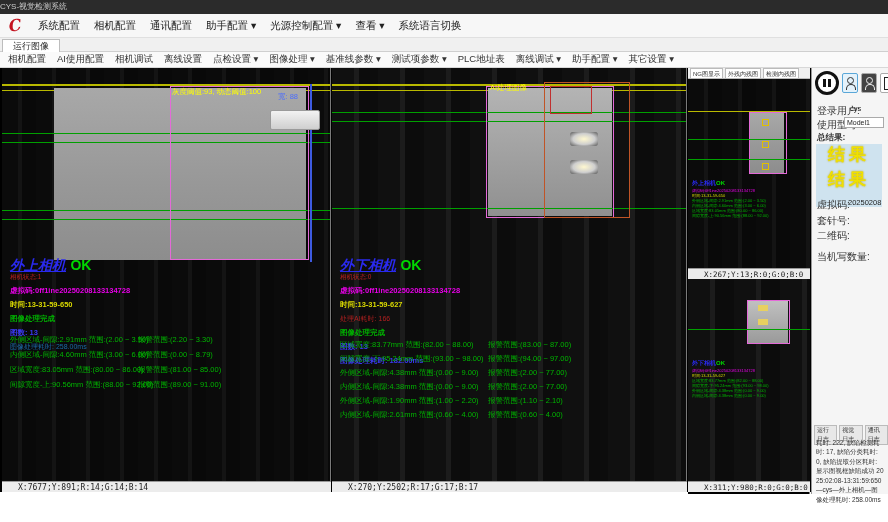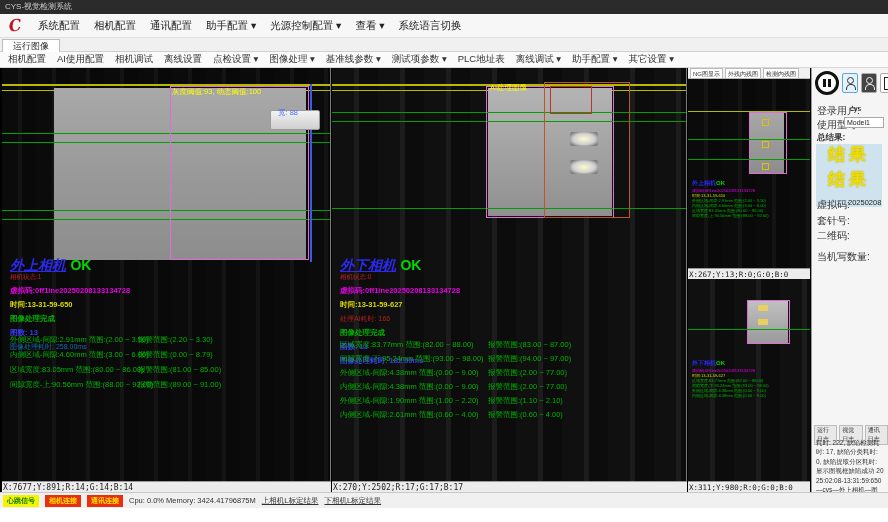--- a/index.html
+++ b/index.html
@@ -1,37 +1,37 @@
 <!DOCTYPE html>
 <html><head>
 <meta charset="utf-8">
 <style>
   * { margin:0; padding:0; box-sizing:border-box; }
   html,body { background:#ffffff; }
   body { font-family:"Liberation Sans", sans-serif; }
   #app { position:relative; width:888px; height:522px; background:#fff; overflow:hidden; }
 
   
-  .titlebar { position:absolute; left:0; top:0; width:888px; height:14px; background:#2b2b2b; color:#cccccc; font-size:8px; line-height:14px; padding-left:5px; }
+  .titlebar { position:absolute; left:0; top:0; width:888px; height:14px; background:#2b2b2b; color:#cccccc; font-size:8px; line-height:14px; }
   .menubar { position:absolute; left:0; top:14px; width:888px; height:24px; background:#f7f7f7; border-bottom:1px solid #e0e0e0; display:flex; align-items:center; gap:14px; padding-left:6px; }
   .logo { font-family:"DejaVu Serif", serif; font-style:italic; font-weight:bold; color:#c41320; font-size:16px; transform:rotate(-8deg); width:18px; text-align:center; }
   .menu-item { font-size:10.5px; color:#222; cursor:default; }
   .tabrow { position:absolute; left:0; top:38px; width:888px; height:14px; background:#f0f0f0; border-bottom:1px solid #cfcfcf; }
   .tab-run { position:absolute; left:2px; top:1px; height:13px; background:#ffffff; border:1px solid #bdbdbd; border-bottom:none; font-size:9px; line-height:12px; padding:0 10px; color:#333; }
   .toolbar { position:absolute; left:0; top:52px; width:888px; height:16px; background:#fafafa; border-bottom:1px solid #d8d8d8; display:flex; align-items:center; gap:11px; padding-left:8px; }
   .tool-item { font-size:9.5px; color:#333; }
 
   
   .main { position:absolute; left:0; top:68px; width:888px; height:424px; background:#000; }
   .cam-panel { position:absolute; top:0; height:413px; background:#050505; overflow:hidden; border-right:1px solid #7a7a7a; }
   .streaks { position:absolute; inset:0; background:repeating-linear-gradient(90deg,#0b0b0b 0 16px,#141414 16px 20px,#090909 20px 34px); }
   .streaks2 { position:absolute; inset:0; background:repeating-linear-gradient(90deg,#101010 0 22px,#1c1c1c 22px 27px,#0c0c0c 27px 46px); }
   .yline { position:absolute; left:0; width:100%; background:#b9b900; }
   .gline { position:absolute; left:0; width:100%; height:1px; background:#00a000; }
-  .coordstrip { position:absolute; height:11px; background:#ececec; color:#222; font-family:"DejaVu Sans Mono", monospace; font-size:8px; line-height:11px; padding-left:1px; border-top:1px solid #999; }
+  .coordstrip { position:absolute; height:11px; background:#ececec; color:#222; font-family:"DejaVu Sans Mono", monospace; font-size:8px; line-height:11px; padding-left:16px; border-top:1px solid #999; }
 
   .gray-img { position:absolute; background:linear-gradient(180deg,#a8a8a8,#989898 55%,#8d8d8d); }
   .pink-rect { position:absolute; border:1px solid #e46ad8; }
   .orange-rect { position:absolute; border:1px solid #c05426; }
   .red-rect { position:absolute; border:1px solid #c03030; }
   .blue-vline { position:absolute; width:2px; background:#3d5ae0; }
   .connector { position:absolute; background:linear-gradient(180deg,#f2f2f2,#cfcfcf); border-radius:2px; border:1px solid #9a9a9a; }
   .glow { position:absolute; background:radial-gradient(ellipse at center,#fff8d0 0%,#cfcfcf 55%,#555 100%); border-radius:3px; }
   .ov-yellow { position:absolute; color:#ffff00; font-size:7.5px; white-space:nowrap; }
   .ov-blue { position:absolute; color:#4a6cff; font-size:7.5px; white-space:nowrap; }
@@ -139,21 +139,21 @@
       <div class="yline" style="top:22px; height:1px;"></div>
       <div class="gray-img" style="left:52px; top:20px; width:252px; height:172px;"></div>
       <div class="gline" style="top:65px;"></div>
       <div class="gline" style="top:74px;"></div>
       <div class="gline" style="top:142px;"></div>
       <div class="gline" style="top:151px;"></div>
       <div class="pink-rect" style="left:168px; top:18px; width:139px; height:174px;"></div>
       <div class="blue-vline" style="left:308px; top:16px; height:178px;"></div>
       <div class="connector" style="left:268px; top:42px; width:50px; height:20px;"></div>
       <div class="ov-yellow" style="left:170px; top:19px;">灰度阈值:93, 动态阈值:100</div>
-      <div class="ov-blue" style="left:276px; top:40px;">宽: 88</div>
+      <div class="ov-blue" style="left:276px; top:24px;">宽: 88</div>
 
       <div class="result-block" style="top:188px;">
         <span class="cam-title">外上相机</span>
         <span class="cam-ok">OK</span>
         <div class="cam-status">相机状态:1</div>
         <div class="meta-magenta">虚拟码:0ff1ine20250208133134728</div>
         <div class="meta-yellow">时间:13-31-59-650</div>
         <div class="meta-green">图像处理完成</div>
         <div class="meta-blue">图数: 13</div>
         <div class="meta-cyan">图像处理耗时: 258.00ms</div>
@@ -320,22 +320,14 @@
 
       <div class="log-tabs">
         <div class="log-tab">运行日志</div>
         <div class="log-tab">视觉日志</div>
         <div class="log-tab">通讯日志</div>
       </div>
       <div class="log-text">耗时: 222, 缺陷检测耗时: 17, 缺陷分类耗时: 0, 缺陷提取分区耗时: 显示图视框缺陷成功 2025:02:08-13:31:59:650—cys—外上相机—图像处理耗时: 258.00ms</div>
     </div>
   </div>
 
-  <div class="statusbar">
-    <span class="badge b-yellow">心跳信号</span>
-    <span class="badge b-red">相机连接</span>
-    <span class="badge b-red">通讯连接</span>
-    <span class="status-text">Cpu: 0.0% Memory: 3424.41796875M</span>
-    <span class="status-link">上相机L标定结果</span>
-    <span class="status-link">下相机L标定结果</span>
-  </div>
 
 </div>
 
 </body></html>

